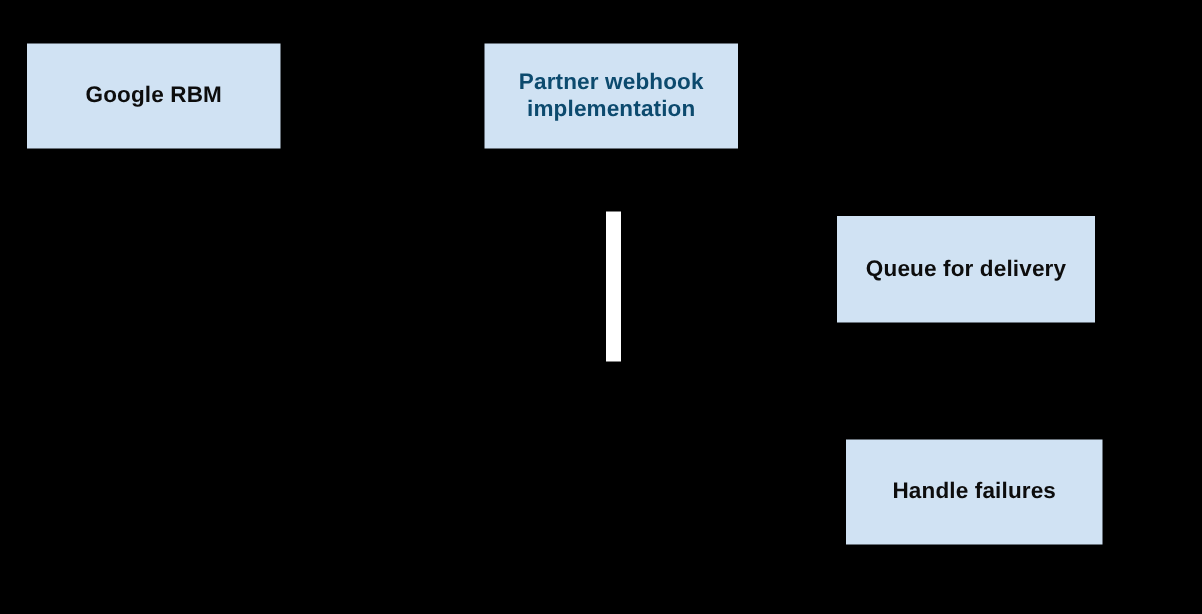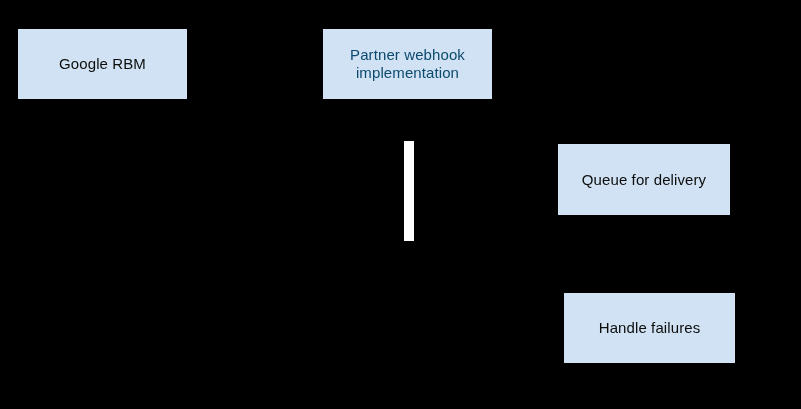--- a/index.html
+++ b/index.html
@@ -8,20 +8,21 @@
     padding: 0;
     background: #000000;
   }
   #canvas {
     position: relative;
     width: 801px;
     height: 409px;
     background: #000000;
     overflow: hidden;
     font-family: "Liberation Sans", sans-serif;
+    font-weight: bold;
   }
   .node {
     position: absolute;
     box-sizing: border-box;
     display: flex;
     align-items: center;
     justify-content: center;
     text-align: center;
     background: #d0e2f3;
     color: #0d0d0d;

